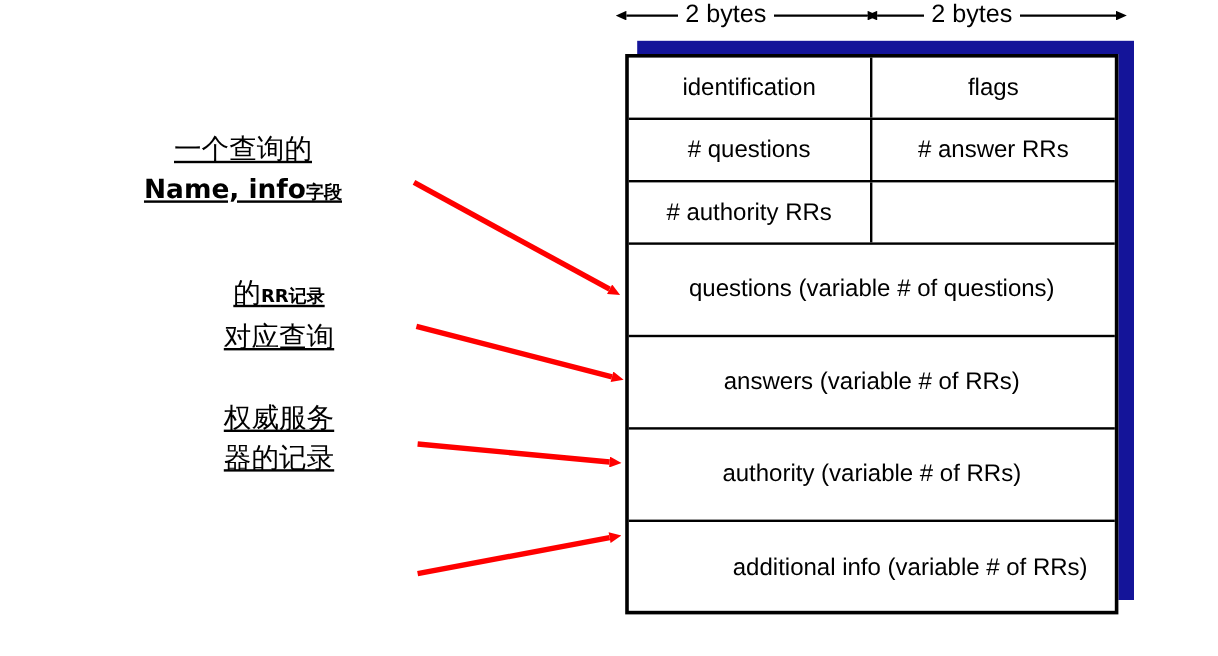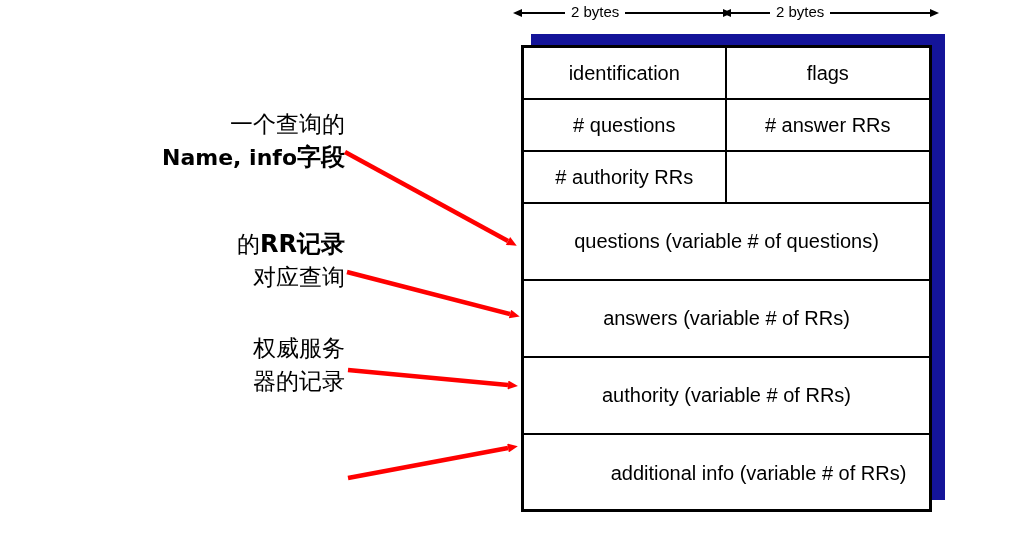--- a/index.html
+++ b/index.html
@@ -20,21 +20,21 @@
   .ruler {
     position: absolute;
     top: 0px;
     left: 505px;
     width: 440px;
     height: 30px;
   }
   .ruler-label {
     position: absolute;
     top: -1px;
-    font-size: 15px;
+    font-size: 21px;
     color: #000000;
     background: #ffffff;
     padding: 0 6px;
     line-height: 26px;
     white-space: nowrap;
   }
   .ruler-label.left  { left: 60px; }
   .ruler-label.right { left: 265px; }
 
   
@@ -82,36 +82,37 @@
   .cell.half.first { border-right: 2px solid #000000; }
   .cell.full { width: 100%; height: 100%; }
 
   .h-small { height: 52px; }
   .h-big   { height: 77px; }
   .h-big-last { height: 76px; }
 
   
   .anno {
     position: absolute;
-    text-align: right;
+    text-align: center;
     font-size: 23px;
     line-height: 33px;
     color: #000000;
     font-family: "Liberation Serif", serif;
     white-space: nowrap;
+    text-decoration: underline;
   }
   .anno .hand {
     font-family: "DejaVu Sans", sans-serif;
     font-weight: bold;
     font-size: 22px;
   }
   .anno .cjk-b {
     font-family: "DejaVu Sans", sans-serif;
     font-weight: bold;
-    font-size: 24px;
+    font-size: 15px;
   }
 
   #anno-0 { left: 60px; top: 108px; width: 285px; }
   #anno-1 { left: 120px; top: 228px; width: 225px; }
   #anno-2 { left: 120px; top: 332px; width: 225px; }
   #anno-3 { left: 130px; top: 436px; width: 215px; }
 
   
   .overlay {
     position: absolute;

